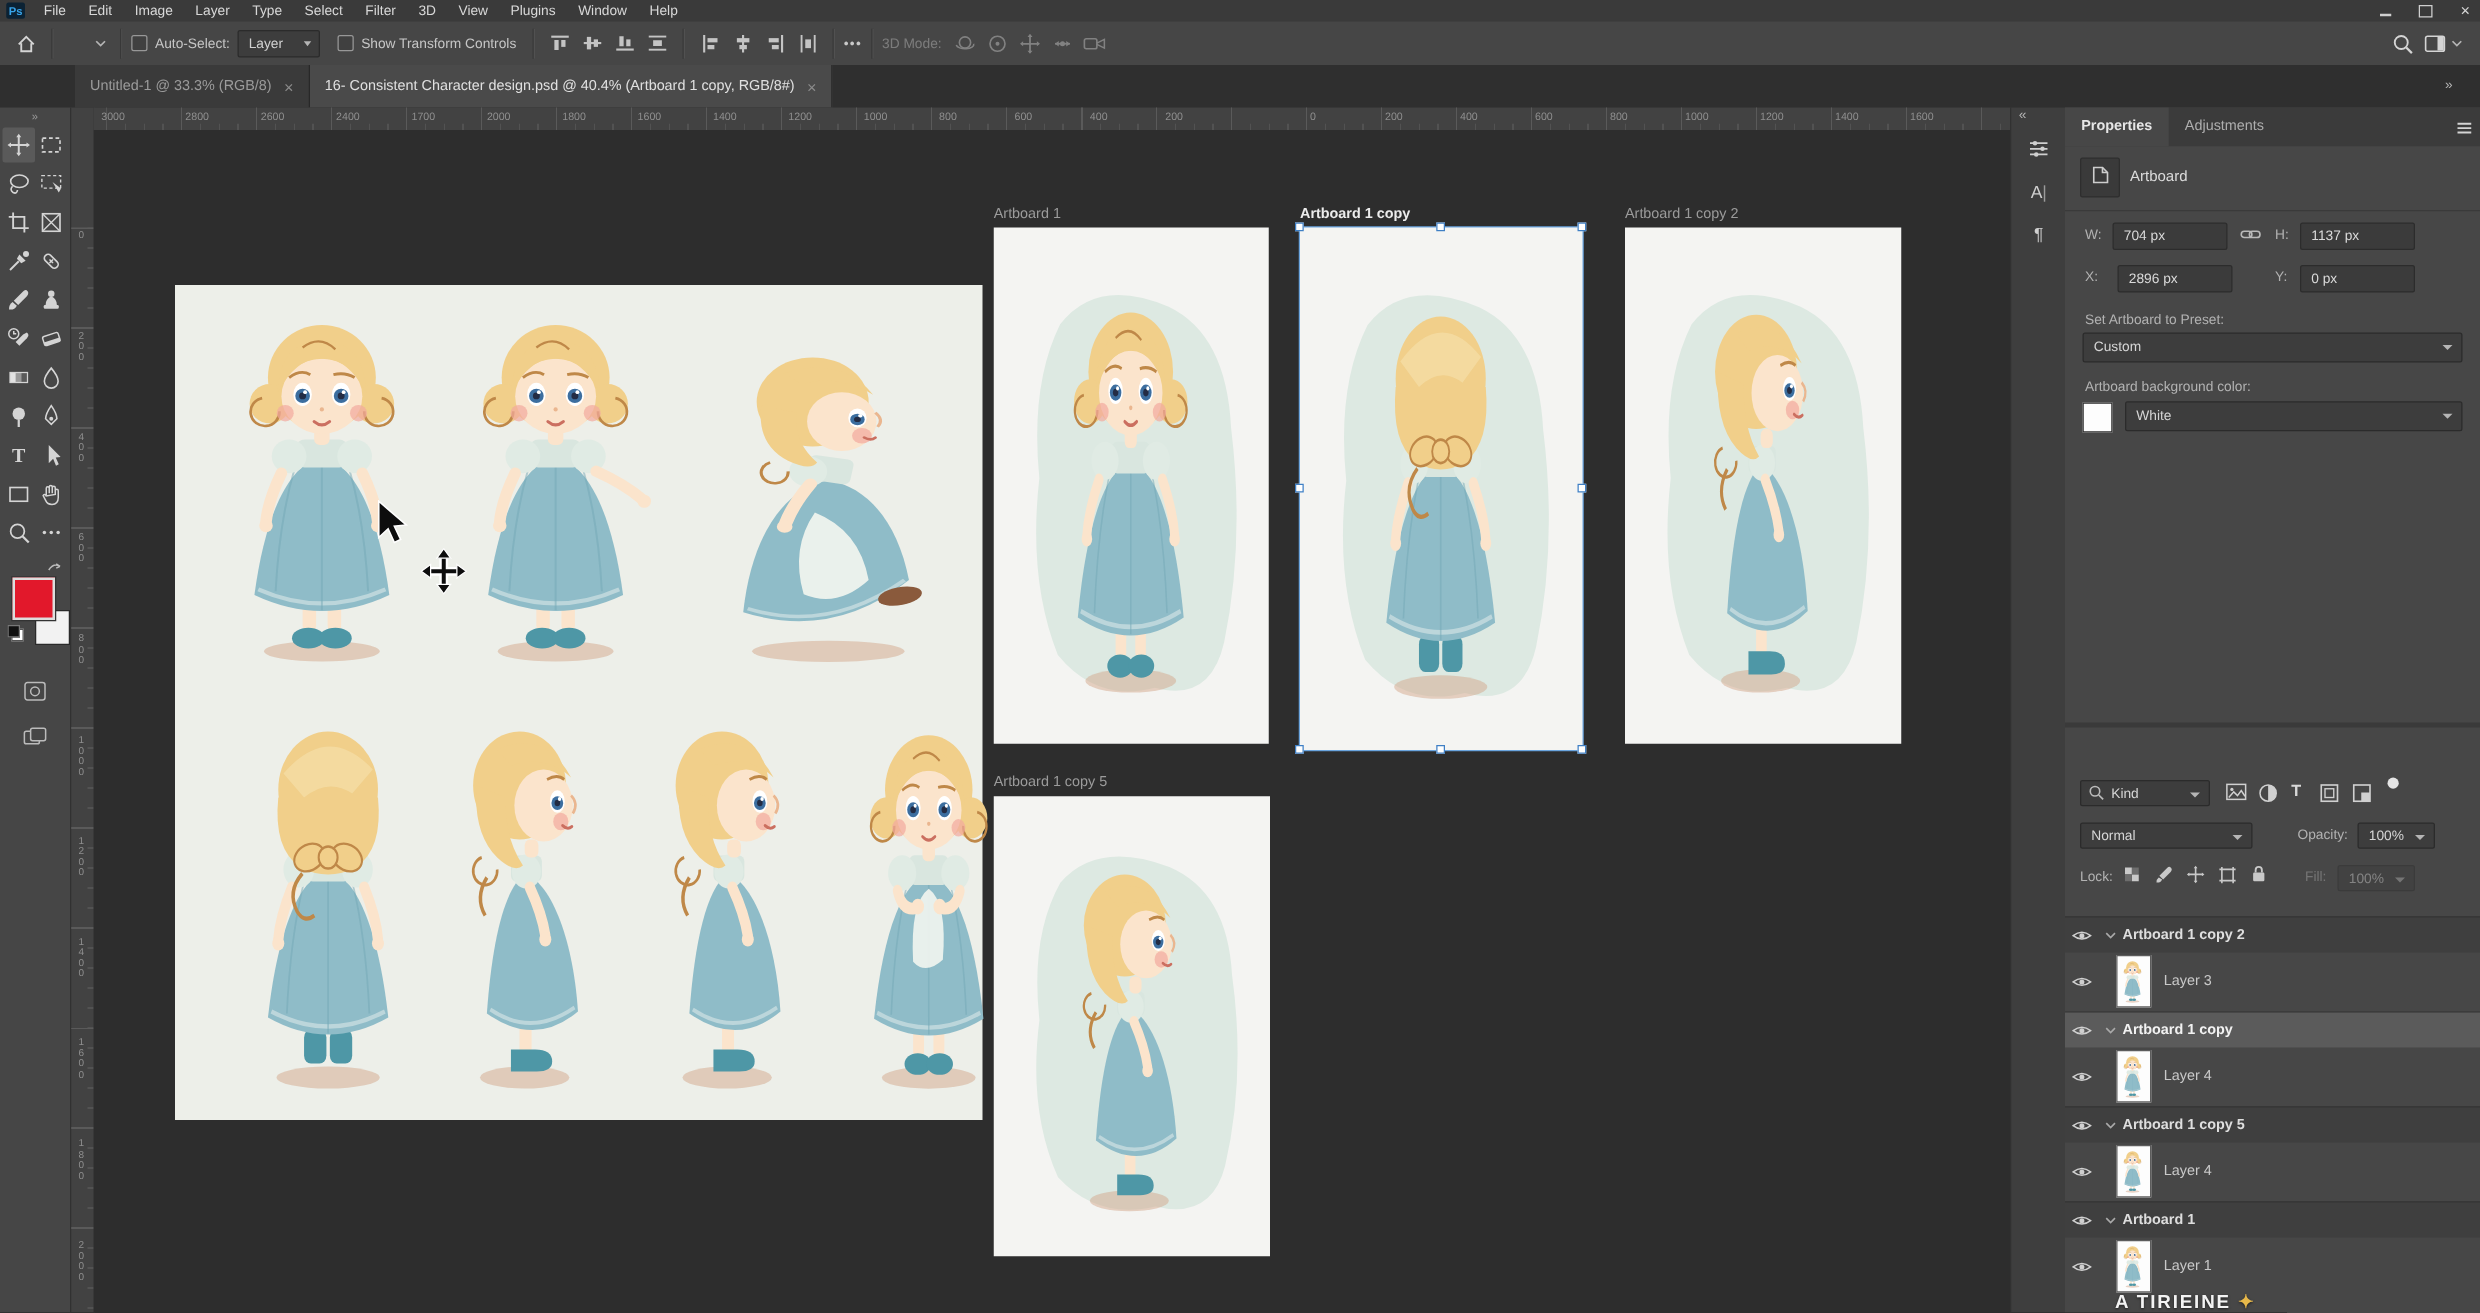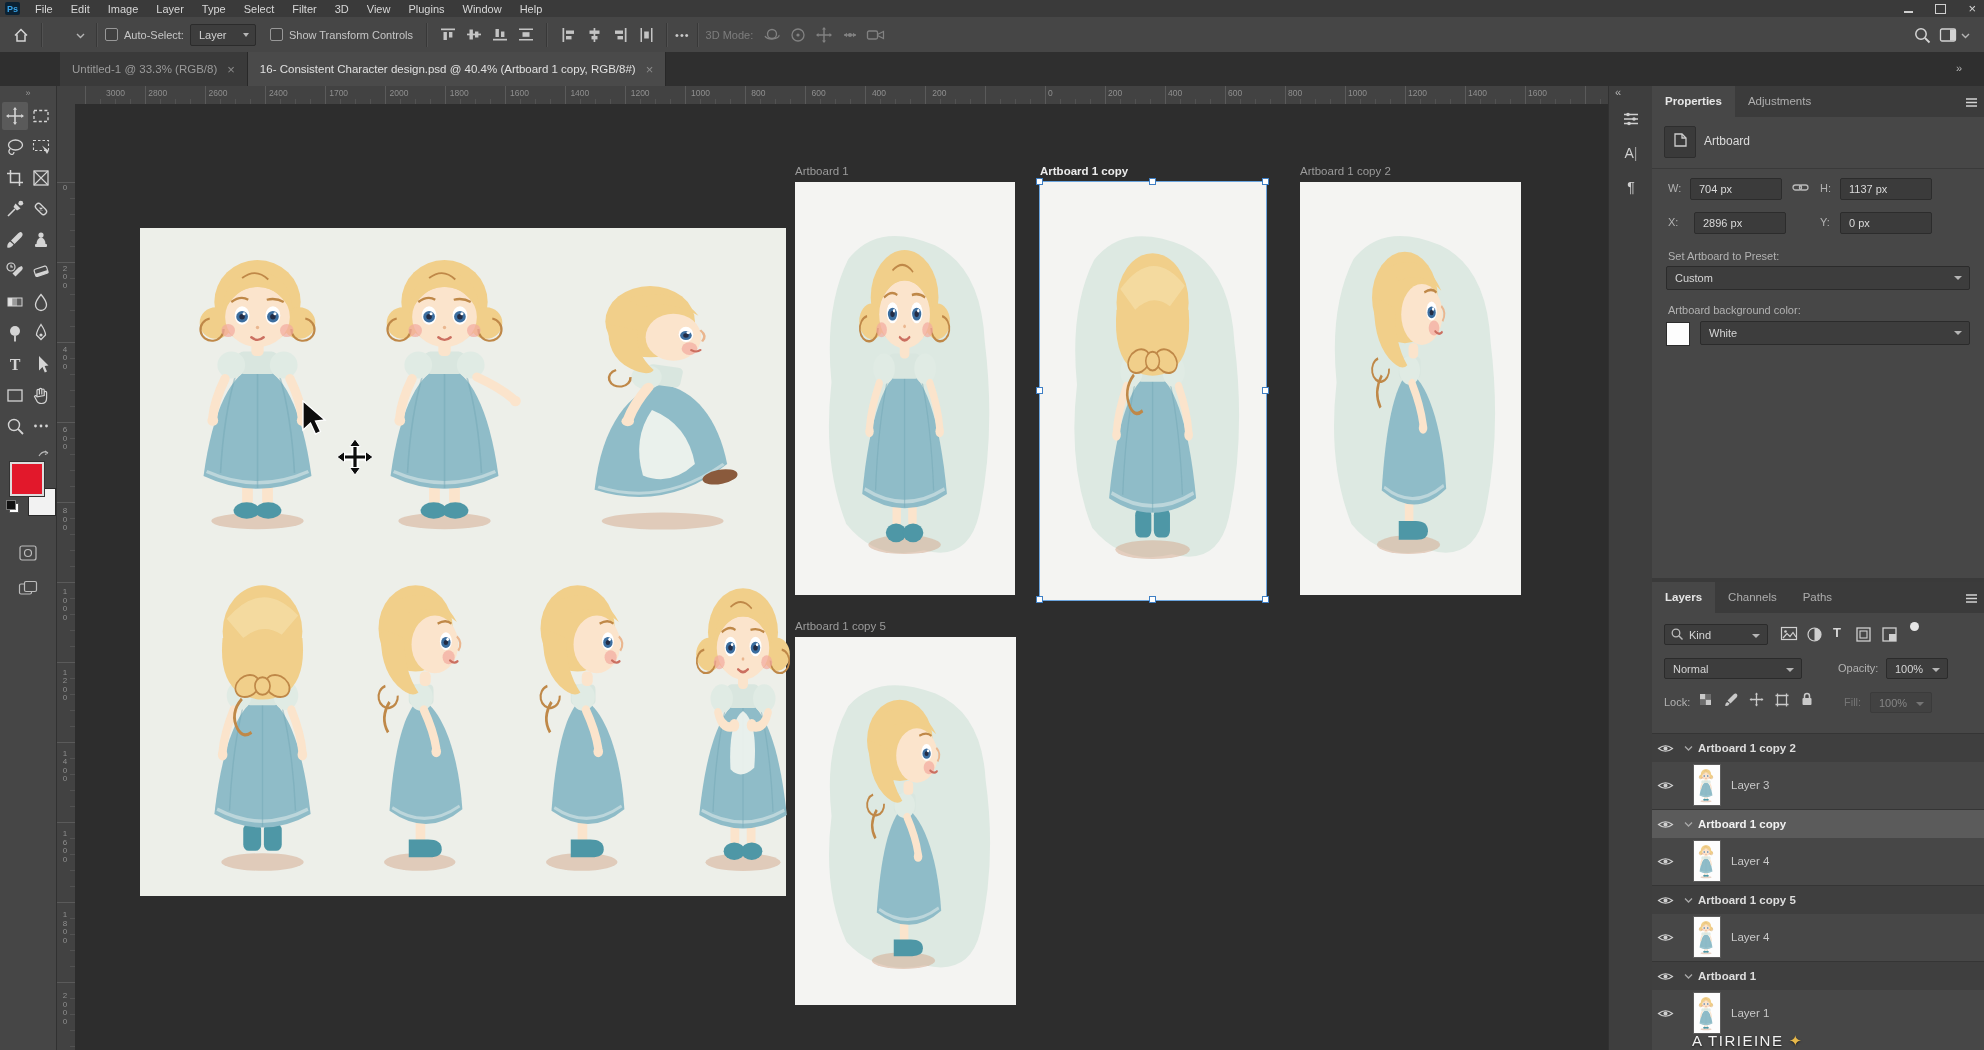--- a/index.html
+++ b/index.html
@@ -66,21 +66,21 @@
   .pdd{position:absolute;background:#3d3d3d;border:1px solid #2b2b2b;border-radius:2px;color:#d6d6d6;font-size:11px;
        display:flex;align-items:center;padding:0 8px;box-sizing:border-box;height:24px}
   .pdd::after{content:"";position:absolute;right:7px;top:9px;border-left:4px solid transparent;
               border-right:4px solid transparent;border-top:4.5px solid #b5b5b5}
   .lrow-ab{position:absolute;left:0;width:332px;height:28px;background:#3f3f3f;border-top:1px solid #353535;
            display:flex;align-items:center;font-size:11.5px;color:#dedede;font-weight:bold}
   .lrow-ab.selected{background:#5b5b5b;color:#f2f2f2}
   .lrow-layer{position:absolute;left:0;width:332px;height:48px;display:flex;align-items:center;font-size:11.5px;color:#c9c9c9}
   .eye-cell{width:26px;display:flex;justify-content:center;flex:none}
   .lthumb{width:26px;height:40px;background:#fdfdfd;border:1px solid #5c5c5c;position:relative;overflow:hidden;flex:none;margin-left:15px}
-  .watermark{position:absolute;font-weight:normal;font-size:15px;color:#f3f3f3;letter-spacing:1.5px;white-space:nowrap;text-shadow:0 1px 2px rgba(0,0,0,.6)}
+  .watermark{position:absolute;font-weight:bold;font-size:15px;color:#f3f3f3;letter-spacing:1.5px;white-space:nowrap;text-shadow:0 1px 2px rgba(0,0,0,.6)}
 </style>
 </head>
 <body>
 
 <div id="menubar" class="abs">
   <div class="ps-logo">Ps</div>
   <div id="menu-items" style="display:flex">
       <div class="menu-item">File</div>
       <div class="menu-item">Edit</div>
       <div class="menu-item">Image</div>
@@ -399,21 +399,21 @@
         </svg></div>
       <div><svg width="20" height="16" viewBox="0 0 20 16">
           <rect x="1.5" y="4" width="12" height="10" rx="1.5" stroke="#bbb" stroke-width="1.2" fill="none"></rect>
           <rect x="6.5" y="1.5" width="12" height="10" rx="1.5" stroke="#bbb" stroke-width="1.2" fill="#464646"></rect>
         </svg></div>
     </div>
   </div>
 
 <div id="ruler-corner" class="abs"></div>
 <div id="ruler-top" class="abs">
-    <div class="hlab" style="left:31px">3000</div>
+    <div class="hlab" style="left:6px">3000</div>
     <div class="hlab" style="left:73.30000000000001px">2800</div>
     <div class="hlab" style="left:133.6px">2600</div>
     <div class="hlab" style="left:193.89999999999998px">2400</div>
     <div class="hlab" style="left:254.2px">1700</div>
     <div class="hlab" style="left:314.5px">2000</div>
     <div class="hlab" style="left:374.79999999999995px">1800</div>
     <div class="hlab" style="left:435.09999999999997px">1600</div>
     <div class="hlab" style="left:495.4px">1400</div>
     <div class="hlab" style="left:555.6999999999999px">1200</div>
     <div class="hlab" style="left:616px">1000</div>
@@ -920,31 +920,20 @@
     </div>
 
   <div class="plabel" style="left:16px;top:218px">Artboard background color:</div>
   <div class="abs" style="left:14px;top:236px;width:22px;height:22px;background:#fdfdfd;border:1px solid #2c2c2c"></div>
   <div class="pdd" style="left:48px;top:235px;width:270px">
       <span>White</span>
     </div>
 
   <div class="abs" style="left:0;top:492px;width:332px;height:4px;background:#3a3a3a"></div>
 
-  <div class="ptabbar" style="top:496px">
-    <div class="ptab active">Layers</div>
-    <div class="ptab">Channels</div>
-    <div class="ptab">Paths</div>
-    <span style="flex:1"></span>
-    <span class="oicon" style="margin-top:4px">
-        <svg width="15" height="13" viewBox="0 0 15 13">
-          <path d="M2,3 H13 M2,6.5 H13 M2,10 H13" stroke="#d4d4d4" stroke-width="1.5"></path>
-        </svg>
-      </span>
-  </div>
   <div class="pdd" style="left:12px;top:538px;width:104px;height:21px;padding-left:24px">
     <span class="abs" style="left:5px;top:2px"><svg width="14" height="14" viewBox="0 0 14 14">
           <circle cx="6" cy="6" r="3.8" stroke="#bbb" stroke-width="1.3" fill="none"></circle>
           <path d="M9,9 L12.5,12.5" stroke="#bbb" stroke-width="1.4"></path>
         </svg></span>
     <span>Kind</span>
   </div>
   <span class="abs" style="left:128px;top:540px"><svg width="18" height="15" viewBox="0 0 18 15">
         <rect x="1.5" y="1.5" width="15" height="12" stroke="#d0d0d0" stroke-width="1.2" fill="none"></rect>
         <circle cx="5.5" cy="5.5" r="1.3" fill="#d0d0d0"></circle>

